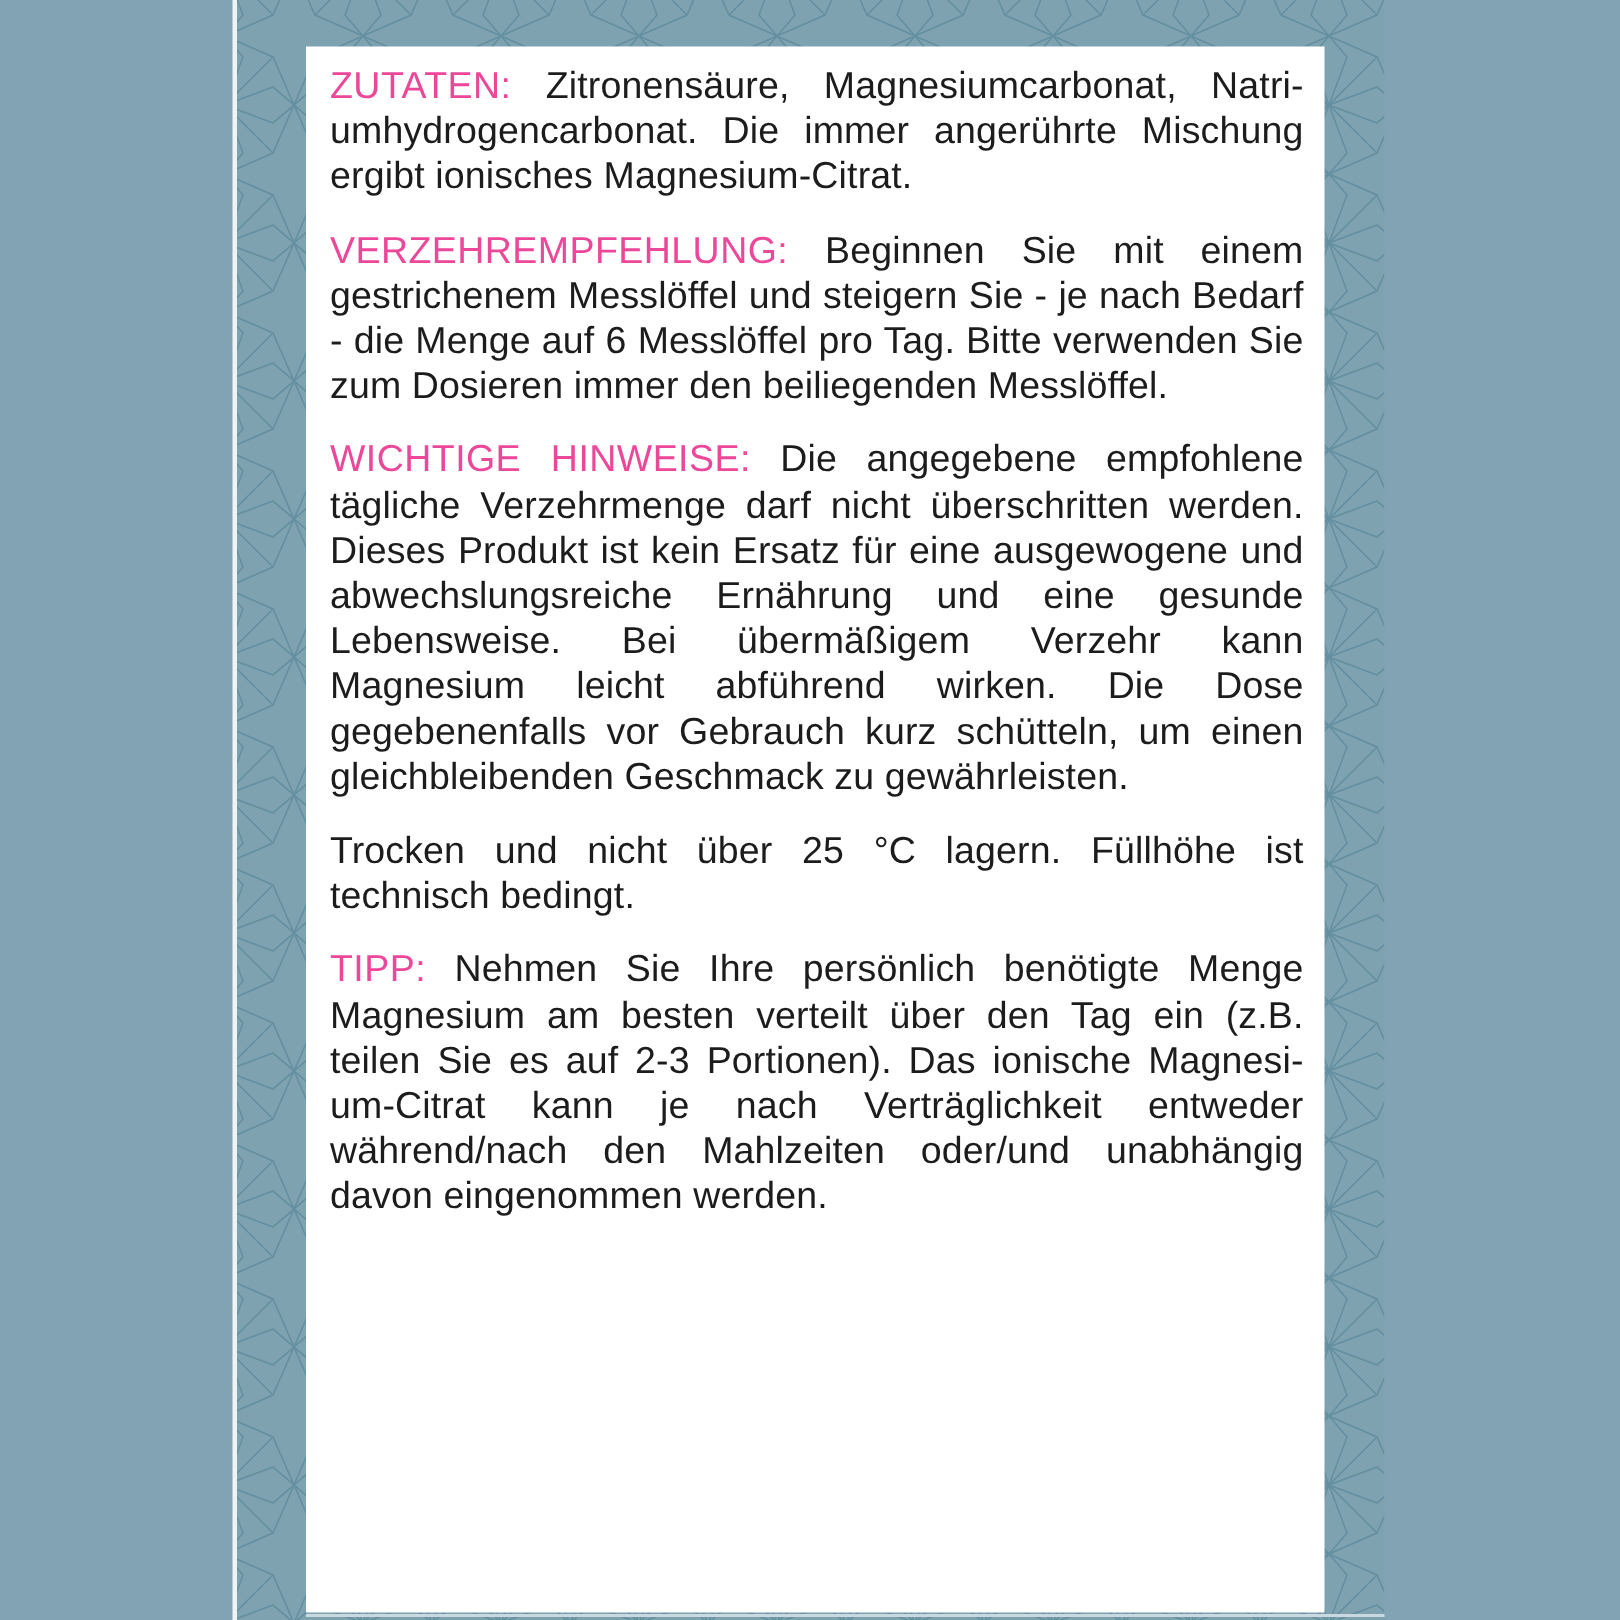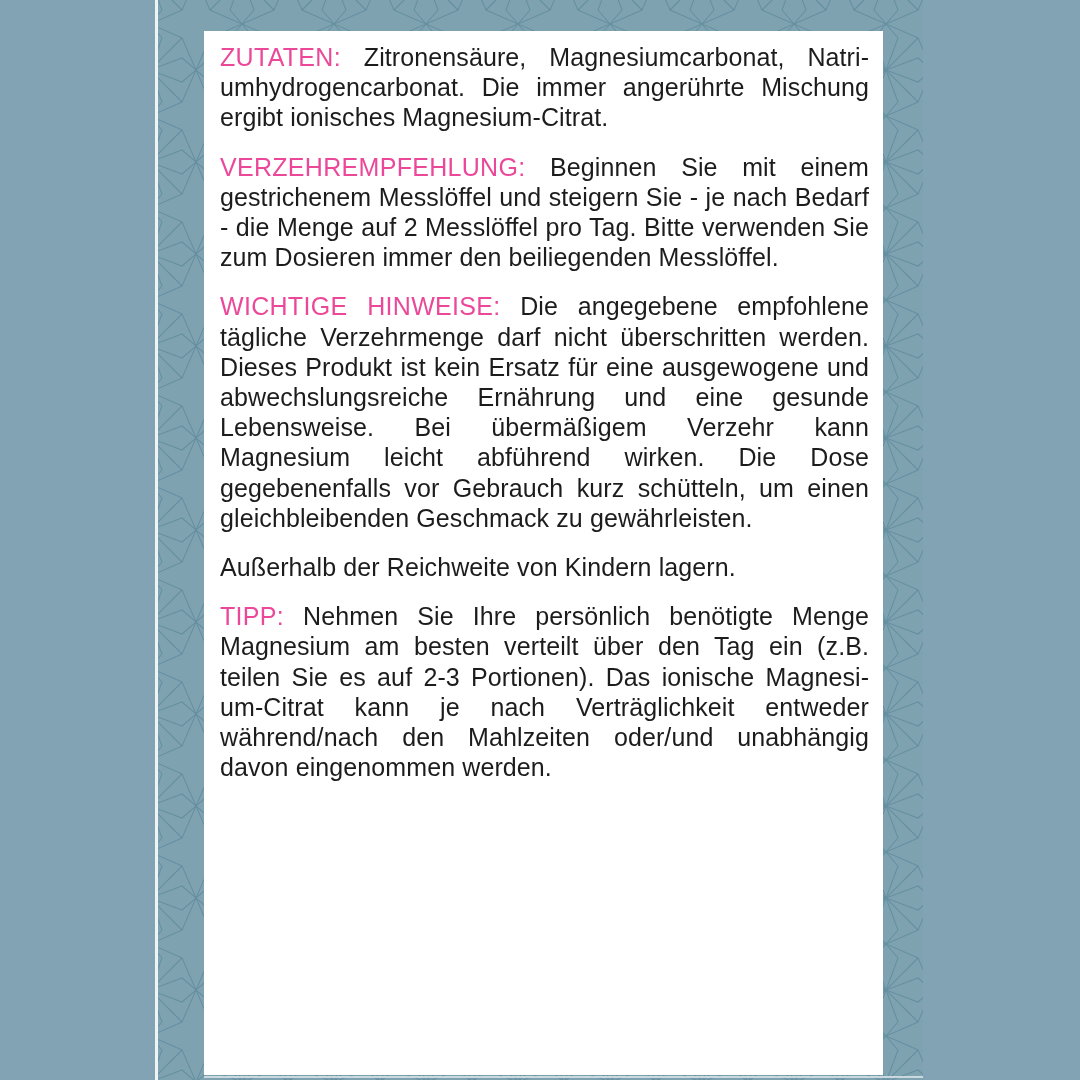--- a/index.html
+++ b/index.html
@@ -64,23 +64,23 @@
       </pattern>
     </defs>
     <rect x="0" y="0" width="765" height="1080" fill="url(#lattice)"></rect>
   </svg>
 </div>
 
 <div class="label-panel">
   <p class="para"><span class="heading">ZUTATEN:</span> <span>Zitronensäure, Magnesiumcarbonat, Natri­umhydrogencarbonat. Die immer angerührte Mischung ergibt ionisches Magnesium-Citrat.</span></p>
 
 
-  <p class="para"><span class="heading">VERZEHREMPFEHLUNG:</span> <span>Beginnen Sie mit einem gestrichenem Messlöffel und steigern Sie - je nach Bedarf - die Menge auf 2 Messlöffel pro Tag. Bitte verwenden Sie zum Dosieren immer den beiliegenden Messlöffel.</span></p>
+  <p class="para"><span class="heading">VERZEHREMPFEHLUNG:</span> <span>Beginnen Sie mit einem gestrichenem Messlöffel und steigern Sie - je nach Bedarf - die Menge auf 6 Messlöffel pro Tag. Bitte verwenden Sie zum Dosieren immer den beiliegenden Messlöffel.</span></p>
 
   <p class="para"><span class="heading">WICHTIGE HINWEISE:</span> <span>Die angegebene empfohlene tägliche Verzehrmenge darf nicht überschritten werden. Dieses Produkt ist kein Ersatz für eine ausge­wogene und abwechslungsreiche Ernährung und eine gesunde Lebensweise. Bei übermäßigem Verzehr kann Magnesium leicht abführend wirken. Die Dose gegebenenfalls vor Gebrauch kurz schütteln, um einen gleichbleibenden Geschmack zu gewährleisten.</span></p>
 
+  <p class="para"><span>Trocken und nicht über 25 °C lagern. Füllhöhe ist technisch bedingt.</span></p>
 
-  <p class="para"><span>Außerhalb der Reichweite von Kindern lagern.</span></p>
 
   <p class="para"><span class="heading">TIPP:</span> <span>Nehmen Sie Ihre persönlich benötigte Menge Magnesium am besten verteilt über den Tag ein (z.B. teilen Sie es auf 2-3 Portionen). Das ionische Magnesi­um-Citrat kann je nach Verträglichkeit entweder während/nach den Mahlzeiten oder/und unabhängig davon eingenommen werden.</span></p>
 </div>
 
 <div class="bottom-rule"></div>
 
 </body></html>

